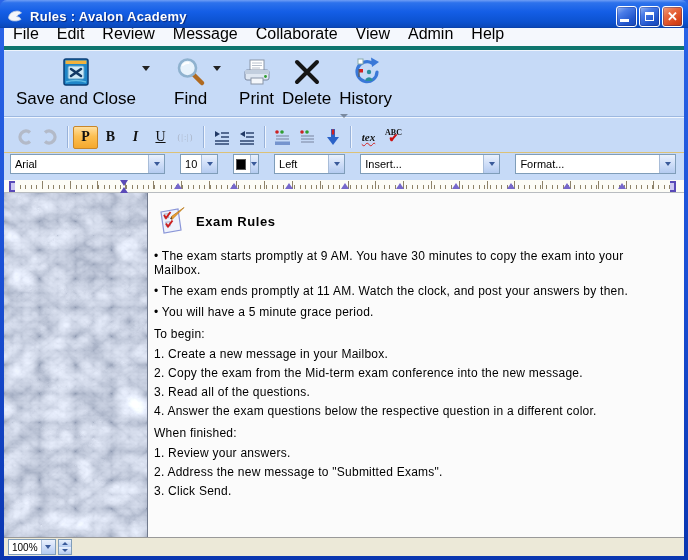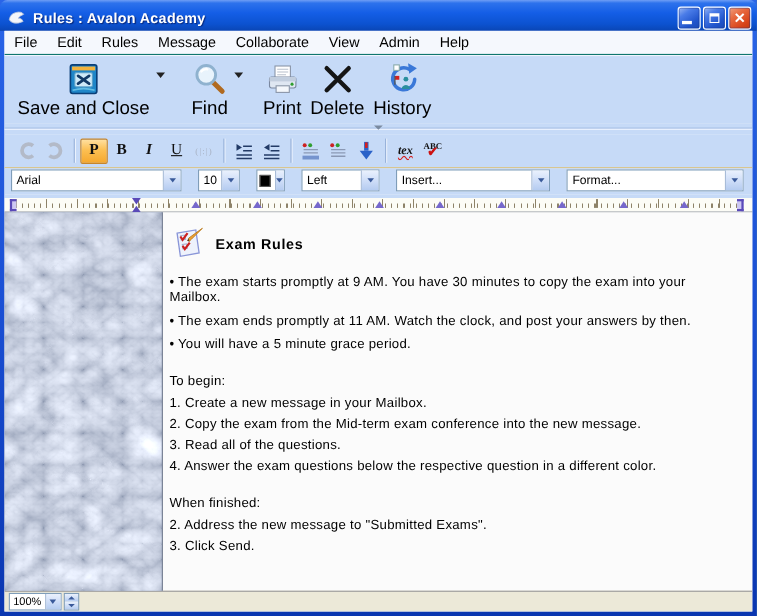--- a/index.html
+++ b/index.html
@@ -19,21 +19,21 @@
   .winbtn.blue{background:linear-gradient(145deg,#9db9f2 0%,#4a7ce8 30%,#2155cc 70%,#1b49b4 100%);}
   .winbtn.red{background:linear-gradient(145deg,#f0a080 0%,#e86a40 35%,#d8441a 75%,#c03a12 100%);}
   .glyph-min{width:9px;height:3px;background:#fff;margin-top:9px;margin-right:5px;}
   .glyph-max{width:9px;height:9px;border:1px solid #fff;border-top:3px solid #fff;}
   .glyph-close{font-size:13px;font-weight:bold;line-height:1;}
   
   .frame-body{position:absolute;top:28px;left:4px;right:4px;bottom:4px;
     display:flex;flex-direction:column;background:#fbfbfb;overflow:hidden;}
   
   .menubar{height:22px;flex:0 0 22px;background:#f5f8fd;display:flex;align-items:flex-end;
-    font-size:13px;color:#000;border-bottom:1px solid #0f766e;}
+    font-size:16px;color:#000;border-bottom:4px solid #0f766e;}
   .menu-item{padding:3px 9px;cursor:default;}
   
   .toolbar1{height:62px;flex:0 0 62px;background:#c6daf7;display:flex;align-items:flex-end;
     padding:0 0 3px 8px;border-top:1px solid #eef4fd;}
   .tb-btn{display:flex;flex-direction:column;align-items:center;justify-content:flex-end;
     height:54px;cursor:pointer;padding:0 4px;}
   .tb-icon{height:36px;display:flex;align-items:center;justify-content:center;}
   .tb-label{font-size:17px;color:#000;white-space:nowrap;margin-top:1px;}
   .dd-arrow{width:0;height:0;border-left:4px solid transparent;border-right:4px solid transparent;
     border-top:5px solid #222;align-self:center;margin:0 6px 24px 2px;cursor:pointer;}
@@ -95,21 +95,21 @@
   
   .content{flex:1;display:flex;min-height:0;}
   .texture{width:144px;flex:0 0 144px;position:relative;background:#92a0ba;
     border-right:1px solid #70798c;overflow:hidden;}
   .texture svg{position:absolute;inset:0;}
   .doc{flex:1;background:#fbfbfb;padding:13px 20px 0 6px;font-size:12px;color:#000;
     letter-spacing:.25px;line-height:14px;overflow:hidden;cursor:text;}
   .doc-heading{display:flex;align-items:center;gap:9px;margin:0 0 12px 0;}
   .doc-title{font-weight:bold;font-size:13px;letter-spacing:.6px;}
   .doc p{margin:0 0 7px 0;}
-  .doc .sec-head{margin-top:20px;margin-bottom:6px;}
+  .doc .sec-head{margin-top:8px;margin-bottom:6px;}
   .doc .li{margin-bottom:5px;}
   
   .statusbar{height:19px;flex:0 0 19px;background:#ece9d8;border-top:1px solid #999;
     display:flex;align-items:center;padding-left:4px;gap:2px;}
   .zoom-combo{height:16px;background:#fff;border:1px solid #7f9db9;display:flex;
     align-items:center;font-size:10px;padding-left:3px;cursor:pointer;}
   .zoom-combo .combo-arrow{height:14px;width:14px;margin-left:3px;}
   .spinner{width:14px;height:16px;border:1px solid #7f9db9;display:flex;flex-direction:column;cursor:pointer;}
   .spinner div{flex:1;background:linear-gradient(180deg,#eaf1fd,#b4cbf0);
     display:flex;align-items:center;justify-content:center;}
@@ -139,21 +139,21 @@
     <span class="winbtn red">
         <span class="glyph-close">✕</span>
       </span>
   </div>
 
   <div class="frame-body">
 
     <div class="menubar">
       <span class="menu-item">File</span>
       <span class="menu-item">Edit</span>
-      <span class="menu-item">Rules</span>
+      <span class="menu-item">Review</span>
       <span class="menu-item">Message</span>
       <span class="menu-item">Collaborate</span>
       <span class="menu-item">View</span>
       <span class="menu-item">Admin</span>
       <span class="menu-item">Help</span>
     </div>
 
     <div class="toolbar1">
       <div class="tb-btn">
         <span class="tb-icon">
@@ -374,20 +374,21 @@
         </div>
         <p>• The exam starts promptly at 9 AM. You have 30 minutes to copy the exam into your Mailbox.</p>
         <p>• The exam ends promptly at 11 AM. Watch the clock, and post your answers by then.</p>
         <p>• You will have a 5 minute grace period.</p>
         <p class="sec-head">To begin:</p>
         <p class="li">1. Create a new message in your Mailbox.</p>
         <p class="li">2. Copy the exam from the Mid-term exam conference into the new message.</p>
         <p class="li">3. Read all of the questions.</p>
         <p class="li">4. Answer the exam questions below the respective question in a different color.</p>
         <p class="sec-head">When finished:</p>
+        <p class="li">1. Review your answers.</p>
         <p class="li">2. Address the new message to "Submitted Exams".</p>
         <p class="li">3. Click Send.</p>
       </div>
     </div>
 
     <div class="statusbar">
       <span class="zoom-combo">
         <span>100%</span>
         <span class="combo-arrow"></span>
       </span>

